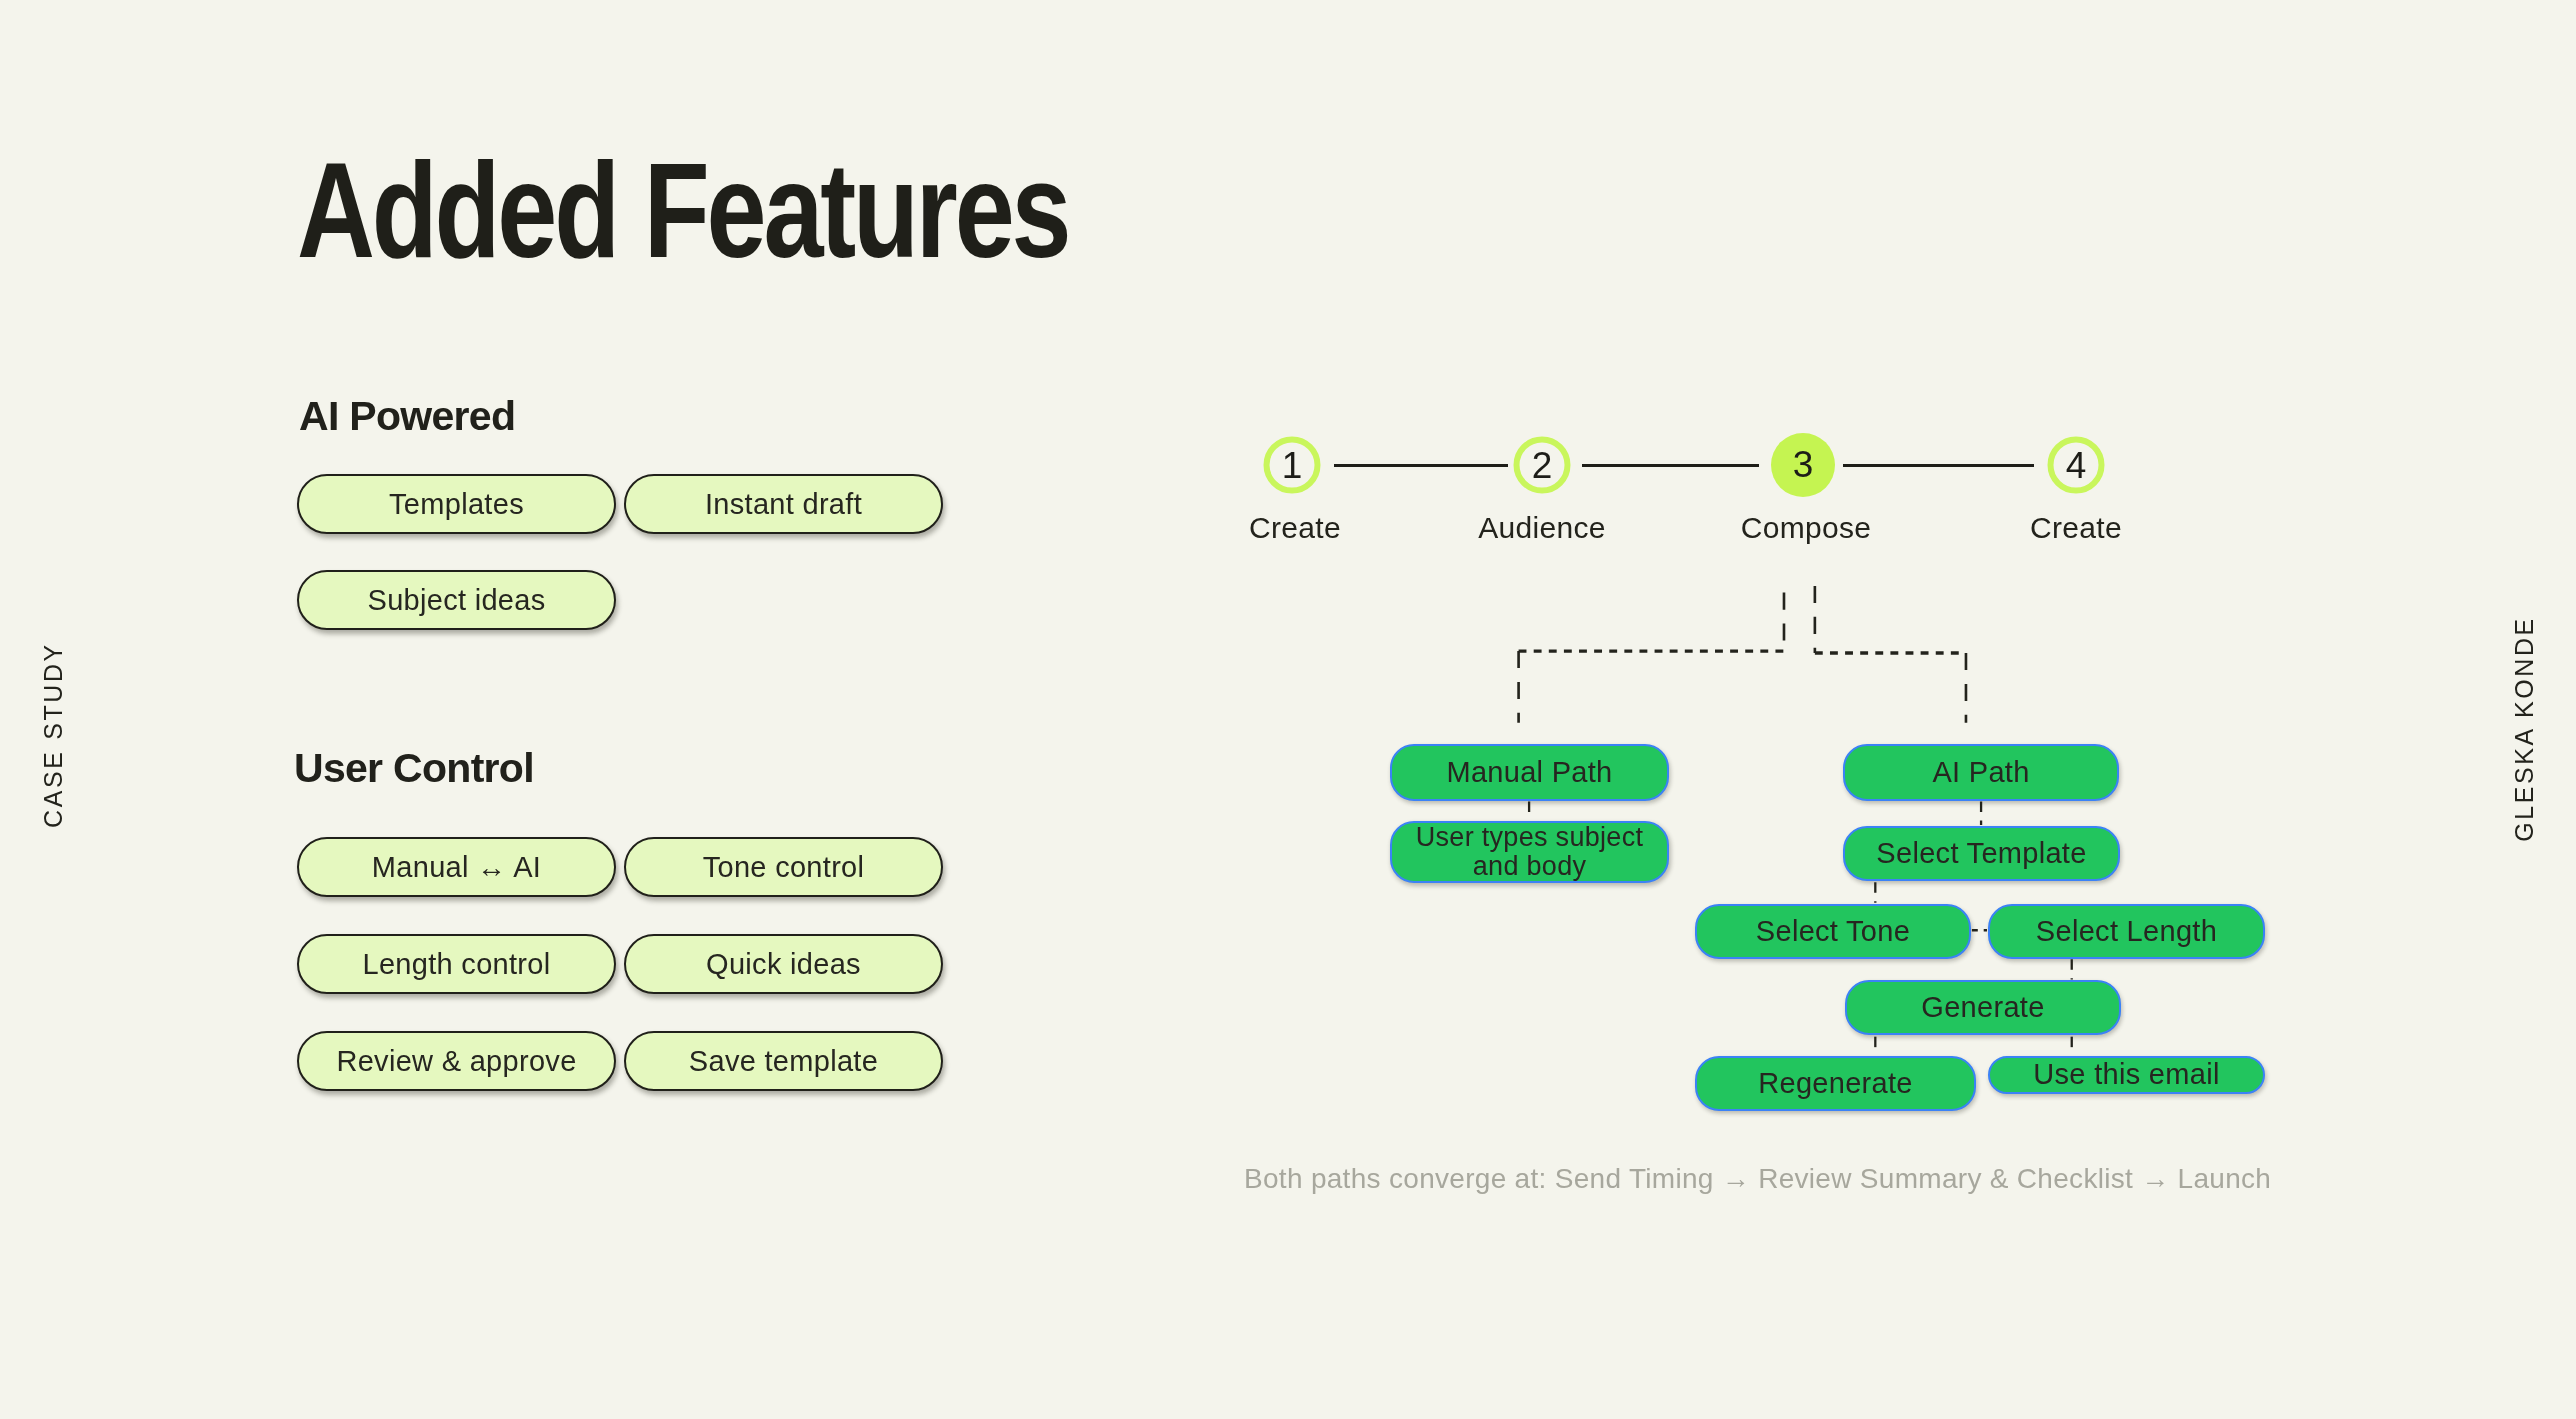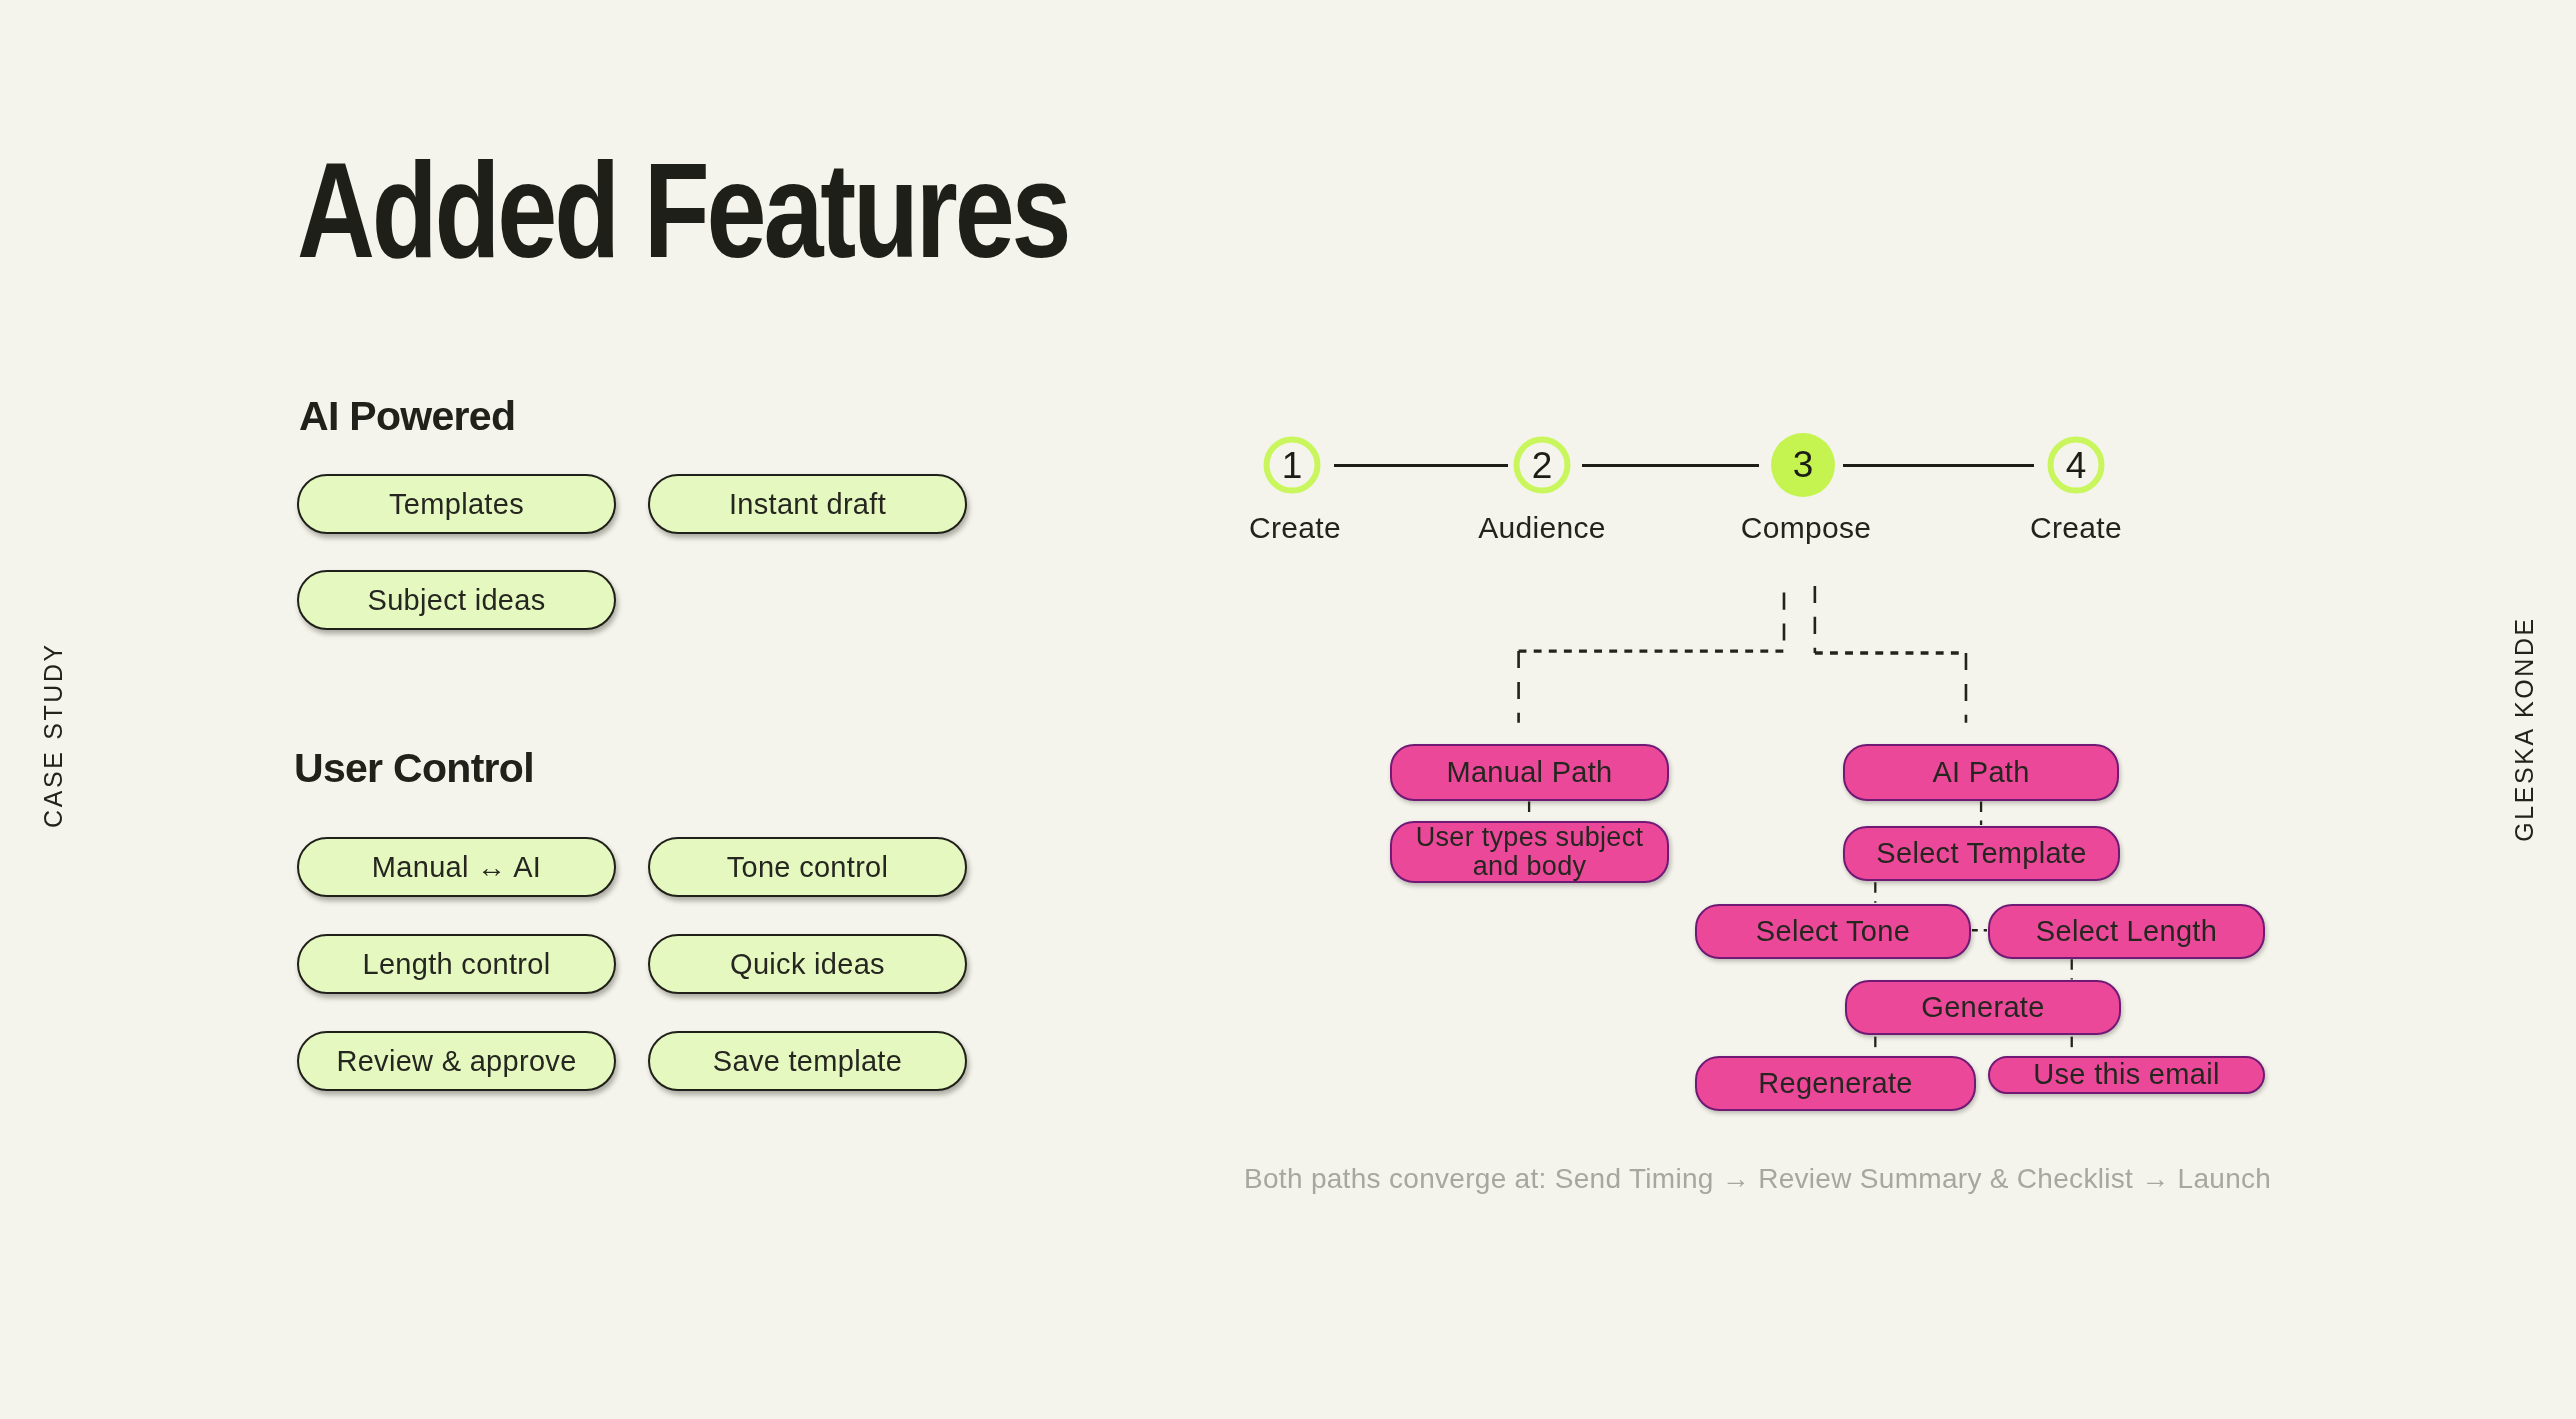--- a/index.html
+++ b/index.html
@@ -53,21 +53,21 @@
     color: #21211b;
     white-space: nowrap;
   }
   .heading-ai   { left: 299px; top: 393px; }
   .heading-user { left: 294px; top: 745px; }
 
   .pill-grid {
     position: absolute;
     display: grid;
     grid-template-columns: 319px 319px;
-    column-gap: 32px;
+    column-gap: 8px;
   }
   .grid-ai   { left: 297px; top: 474px;  row-gap: 36px; }
   .grid-user { left: 297px; top: 837px; row-gap: 37px; }
 
   .pill {
     height: 60px;
     border: 2px solid #20201a;
     border-radius: 32px;
     background: #e5f8bf;
     box-shadow: 2px 4px 5.3px rgba(40,40,28,0.35);
@@ -115,23 +115,23 @@
   .step-line {
     position: absolute;
     height: 2.6px;
     background: #1e1e18;
     top: 464px;
   }
 
   
   .flow-box {
     position: absolute;
-    border: 2px solid #701a75;
+    border: 2px solid #3b82f6;
     border-radius: 24px;
-    background: #ec4899;
+    background: #22c55e;
     box-shadow: 1.3px 2.6px 4px rgba(40,40,28,0.28);
     display: flex;
     align-items: center;
     justify-content: center;
     text-align: center;
     font-size: 29px;
     letter-spacing: 0.3px;
     color: #262620;
     box-sizing: border-box;
     line-height: 1.08;

